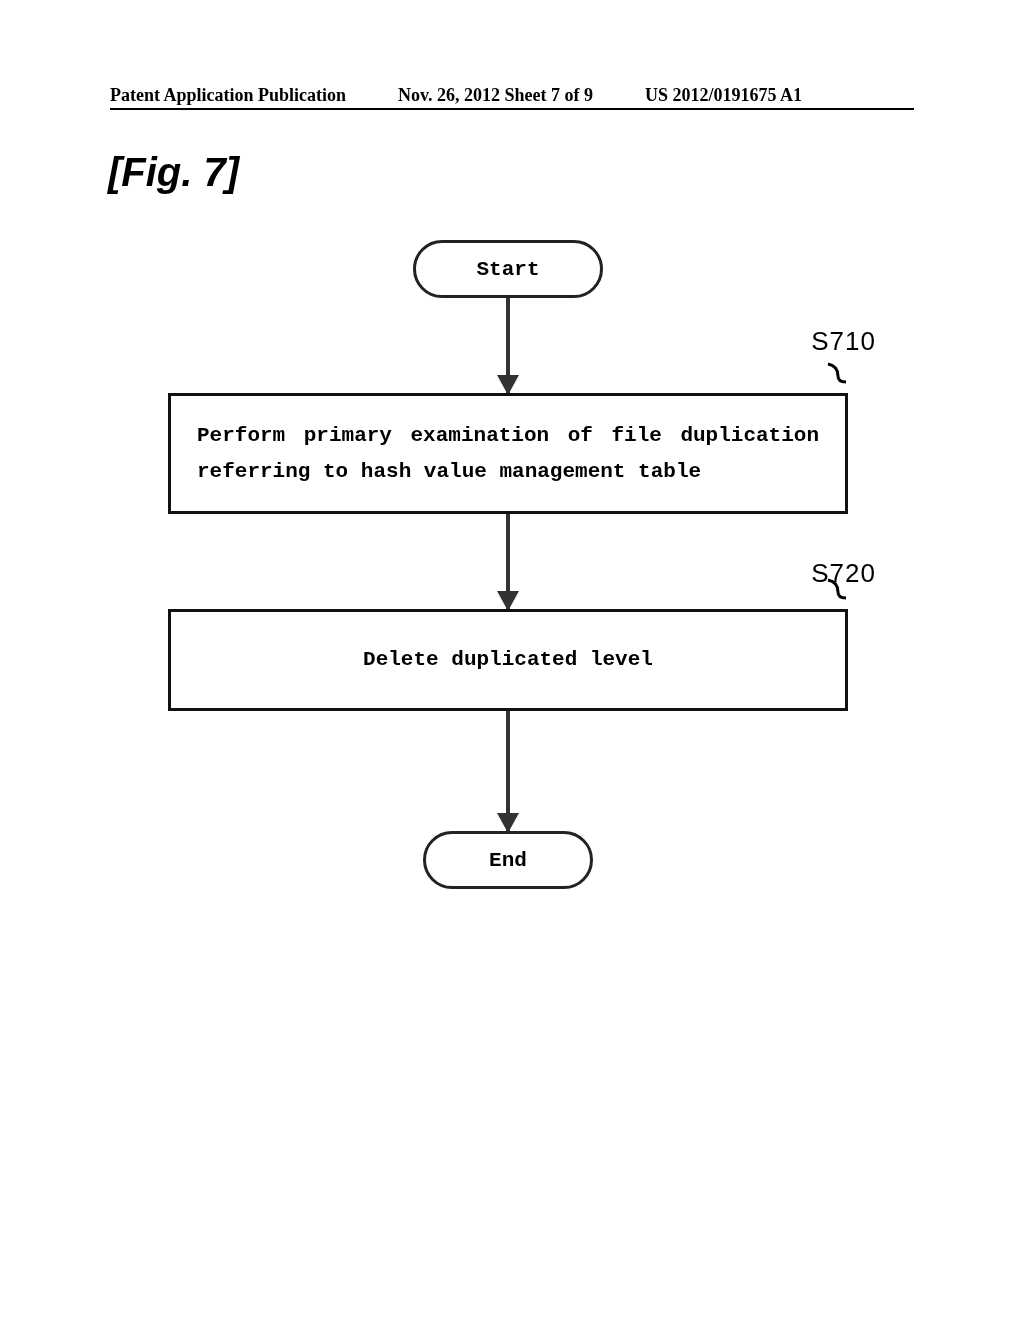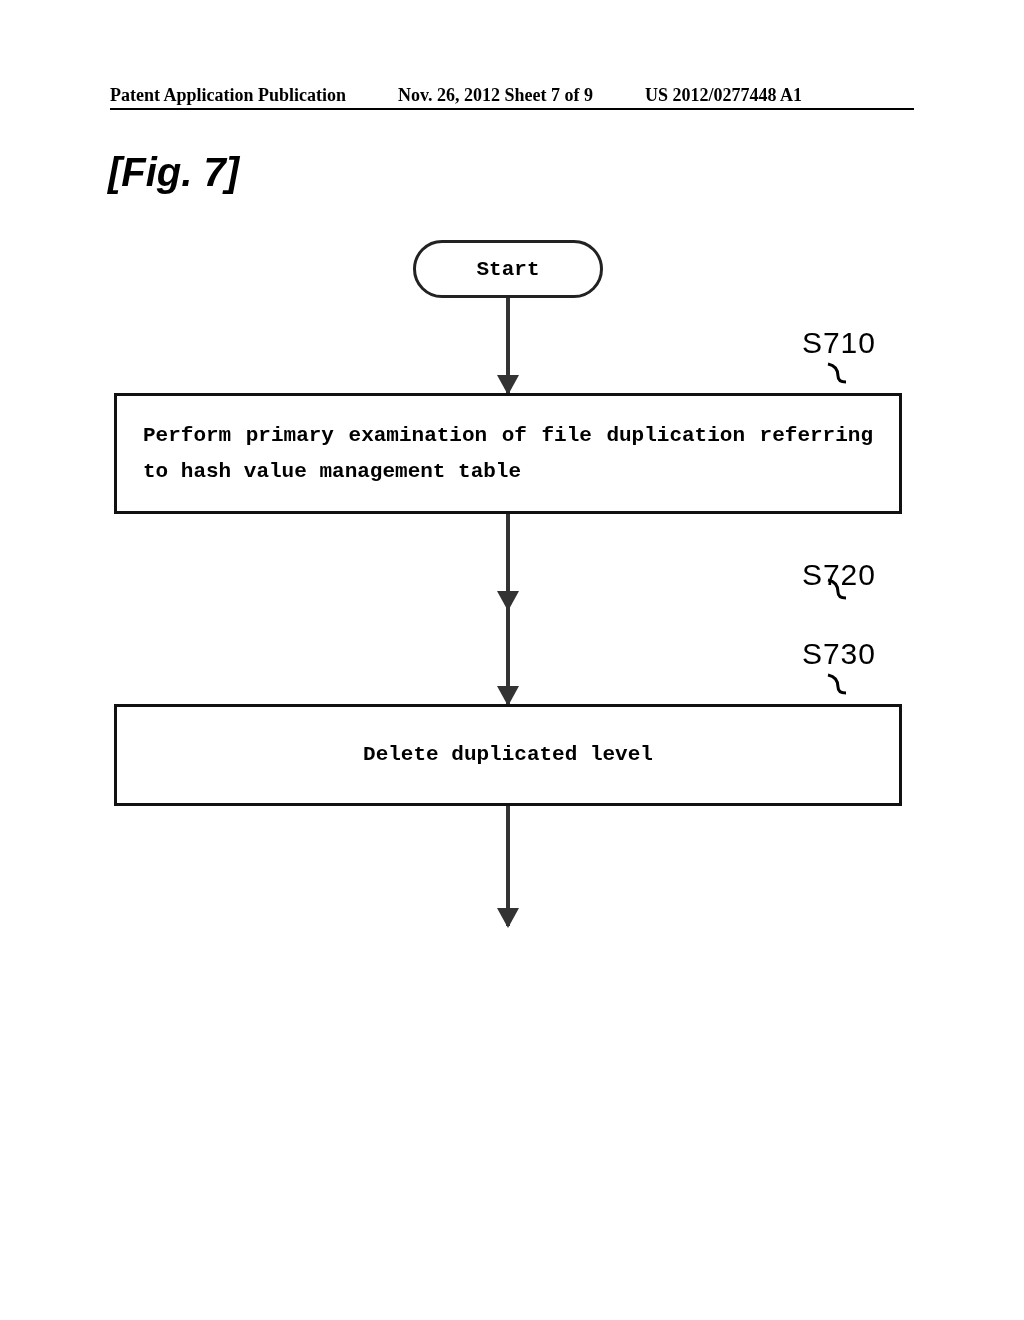--- a/index.html
+++ b/index.html
@@ -57,21 +57,21 @@
       align-items: center;
       justify-content: center;
       font-family: "Courier New", monospace;
       font-weight: bold;
       font-size: 21px;
       background: #fff;
       position: relative;
     }
     .terminal.end { width: 170px; height: 58px; }
     .step-box {
-      width: 788px;
+      width: 680px;
       border: 3px solid #111;
       padding: 22px 26px;
       font-family: "Courier New", monospace;
       font-weight: bold;
       font-size: 21px;
       line-height: 1.7;
       background: #fff;
       position: relative;
     }
     .step-box.justify { text-align: justify; text-align-last: left; }
@@ -96,39 +96,39 @@
       width: 0; height: 0;
       border-left: 11px solid transparent;
       border-right: 11px solid transparent;
       border-top: 20px solid #333;
     }
     .conn-short { height: 95px; }
     .conn-end { height: 120px; }
     .step-ref {
       position: absolute;
       font-family: Arial, sans-serif;
-      font-size: 30px;
+      font-size: 26px;
       letter-spacing: 1px;
       color: #000;
       margin-left: 16px;
     }
     .step-hook {
       position: absolute;
       width: 26px;
       height: 26px;
     }
     .step-hook svg { width: 100%; height: 100%; }
   </style>
 </head>
 <body>
 
 <div class="header">
   <span class="hdr-left">Patent Application Publication</span>
   <span class="hdr-mid">Nov. 26, 2012  Sheet 7 of 9</span>
-  <span class="hdr-right">US 2012/0277448 A1</span>
+  <span class="hdr-right">US 2012/0191675 A1</span>
 </div>
 <div class="hdr-rule"></div>
 
 <div class="fig-label">[Fig. 7]</div>
 
 <div class="flow">
 
   <div class="terminal">
     <span>Start</span>
   </div>
@@ -153,34 +153,27 @@
     <div class="arrowhead"></div>
     <span class="step-ref" style="top:44px; right:-18px;">S720</span>
     <span class="step-hook" style="top:62px; right:8px;">
       <svg viewBox="0 0 26 26">
           <path d="M4 4 Q 14 6 14 16 Q 14 22 22 22" stroke="#000" stroke-width="3" fill="none"></path>
         </svg>
     </span>
   </div>
 
 
-  <div class="connector conn-short">
-    <div class="line"></div>
-    <div class="arrowhead"></div>
-    <span class="step-ref" style="top:28px; right:-18px;">S730</span>
-    <span class="step-hook" style="top:62px; right:8px;">
-      <svg viewBox="0 0 26 26">
-          <path d="M4 4 Q 14 6 14 16 Q 14 22 22 22" stroke="#000" stroke-width="3" fill="none"></path>
-        </svg>
-    </span>
-  </div>
 
   <div class="step-box center-text">
     <span>Delete duplicated level</span>
   </div>
 
   <div class="connector conn-end">
     <div class="line"></div>
     <div class="arrowhead"></div>
   </div>
 
+  <div class="terminal end">
+    <span>End</span>
+  </div>
 
 </div>
 
 </body></html>

